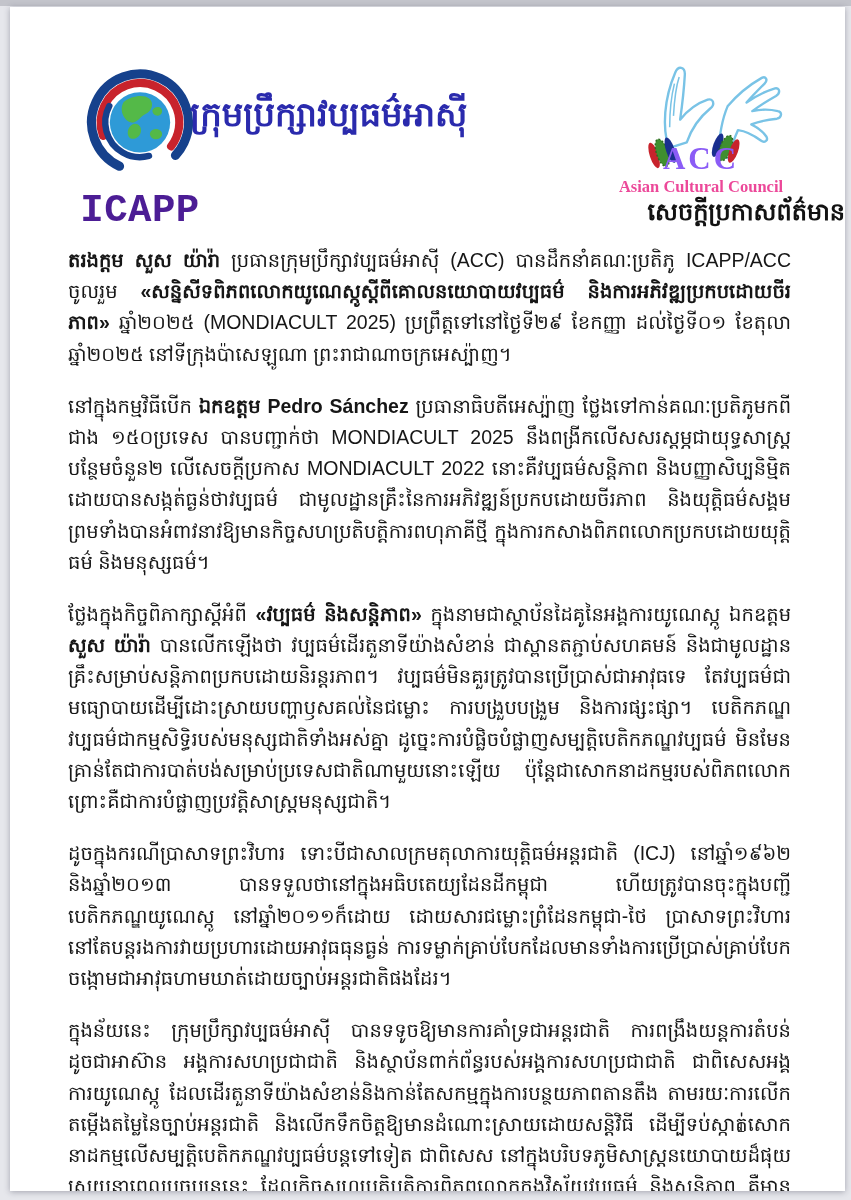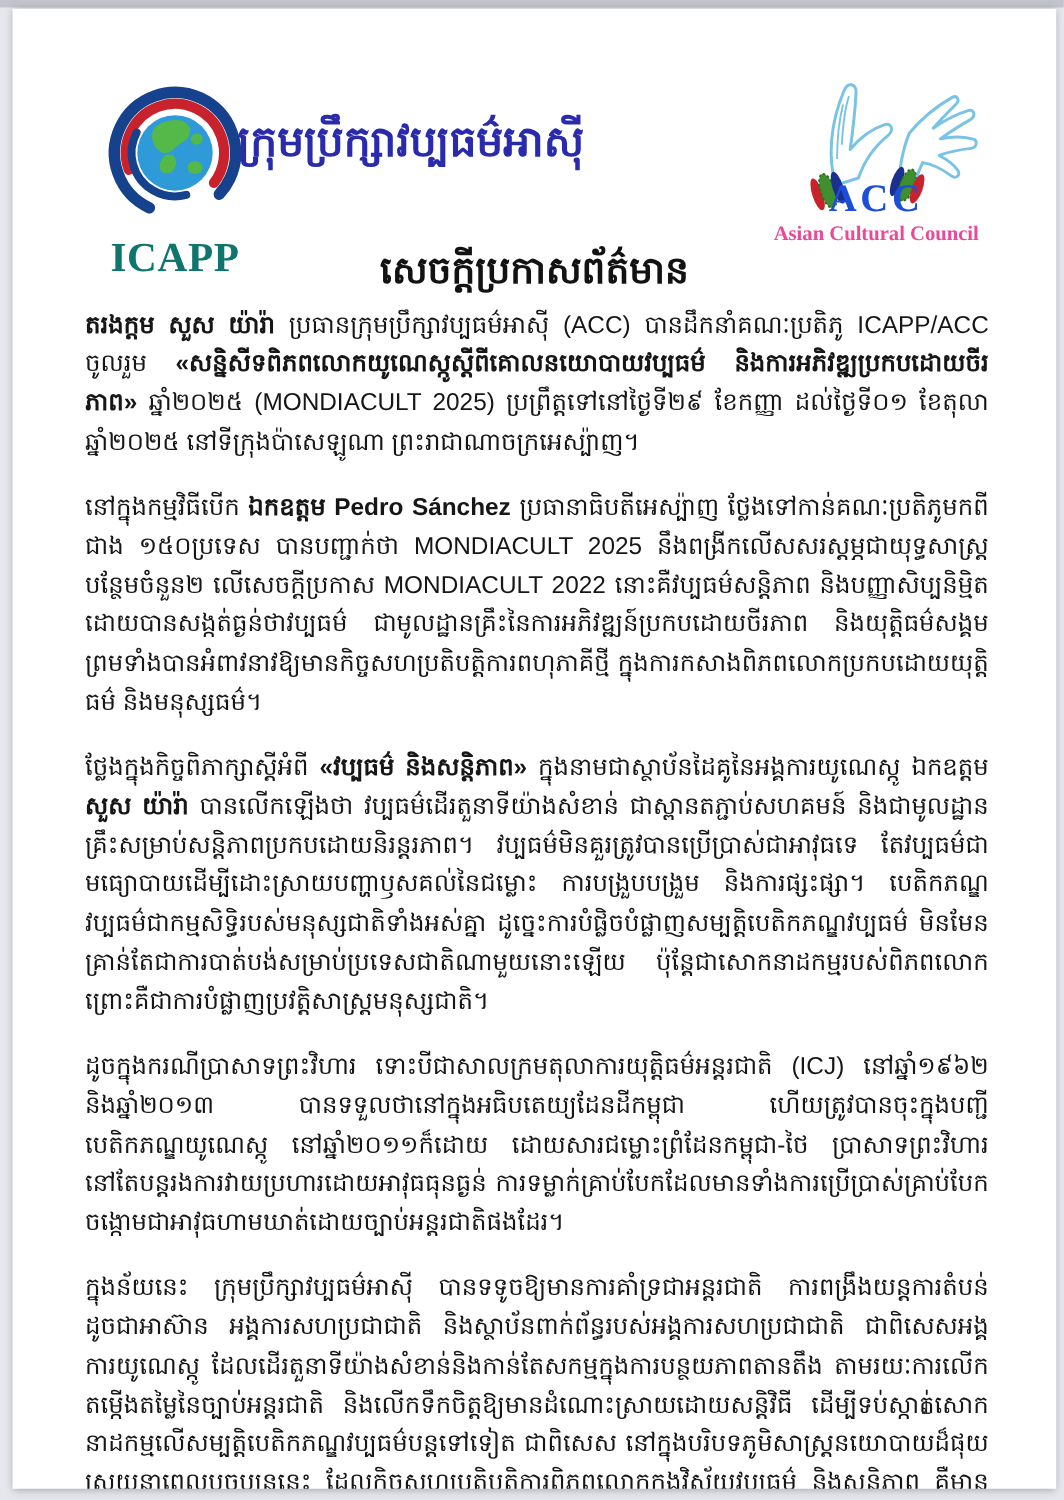--- a/index.html
+++ b/index.html
@@ -12,39 +12,39 @@
   .photo:before{content:"";position:absolute;left:0;top:0;right:0;height:6px;background:#c3c4cb;}
   .page{
     position:absolute;left:10px;right:6px;top:7px;bottom:9px;
     background:#ffffff;
     box-shadow:0 1px 6px rgba(40,40,60,.35);
     overflow:hidden;
   }
   
   .icapp{position:absolute;left:54px;top:58px;width:152px;text-align:center;}
   .icapp .label{
-    margin-top:2px;font-weight:700;font-size:33px;letter-spacing:.5px;
-    color:#0f766e;font-family:Liberation Serif, serif;
+    margin-top:2px;font-weight:700;font-size:39px;letter-spacing:.5px;
+    color:#4c1d95;font-family:Liberation Mono, monospace;
   }
   .acc{position:absolute;right:44px;top:50px;width:200px;text-align:center;}
   .acc .acronym{
     font-family:"Liberation Serif","DejaVu Serif",serif;font-weight:700;
-    font-size:31px;letter-spacing:3px;color:#1d4ed8;line-height:1;margin-top:-26px;
+    font-size:31px;letter-spacing:3px;color:#8b5cf6;line-height:1;margin-top:-26px;
   }
   .acc .fullname{
     font-family:"Liberation Serif","DejaVu Serif",serif;font-weight:700;
     font-size:16.5px;color:#ec4899;margin-top:3px;white-space:nowrap;
   }
   .main-title{
     position:absolute;left:180px;right:200px;top:86px;text-align:left;
     font-weight:700;font-size:34px;color:#2a2aad;line-height:1.25;
   }
   .subtitle{
-    position:absolute;left:0;right:0;top:190px;text-align:center;
-    font-weight:700;font-size:30px;color:#121212;
+    position:absolute;left:0;right:0;top:190px;text-align:right;
+    font-weight:700;font-size:24px;color:#121212;
   }
   
   .content{
     position:absolute;left:58px;right:54px;top:238px;
     font-size:19.5px;line-height:1.6;color:#161616;
     text-align:justify;
   }
   .content p{margin:0 0 21px 0;}
   .content .b{font-weight:700;}
   .page-number{

